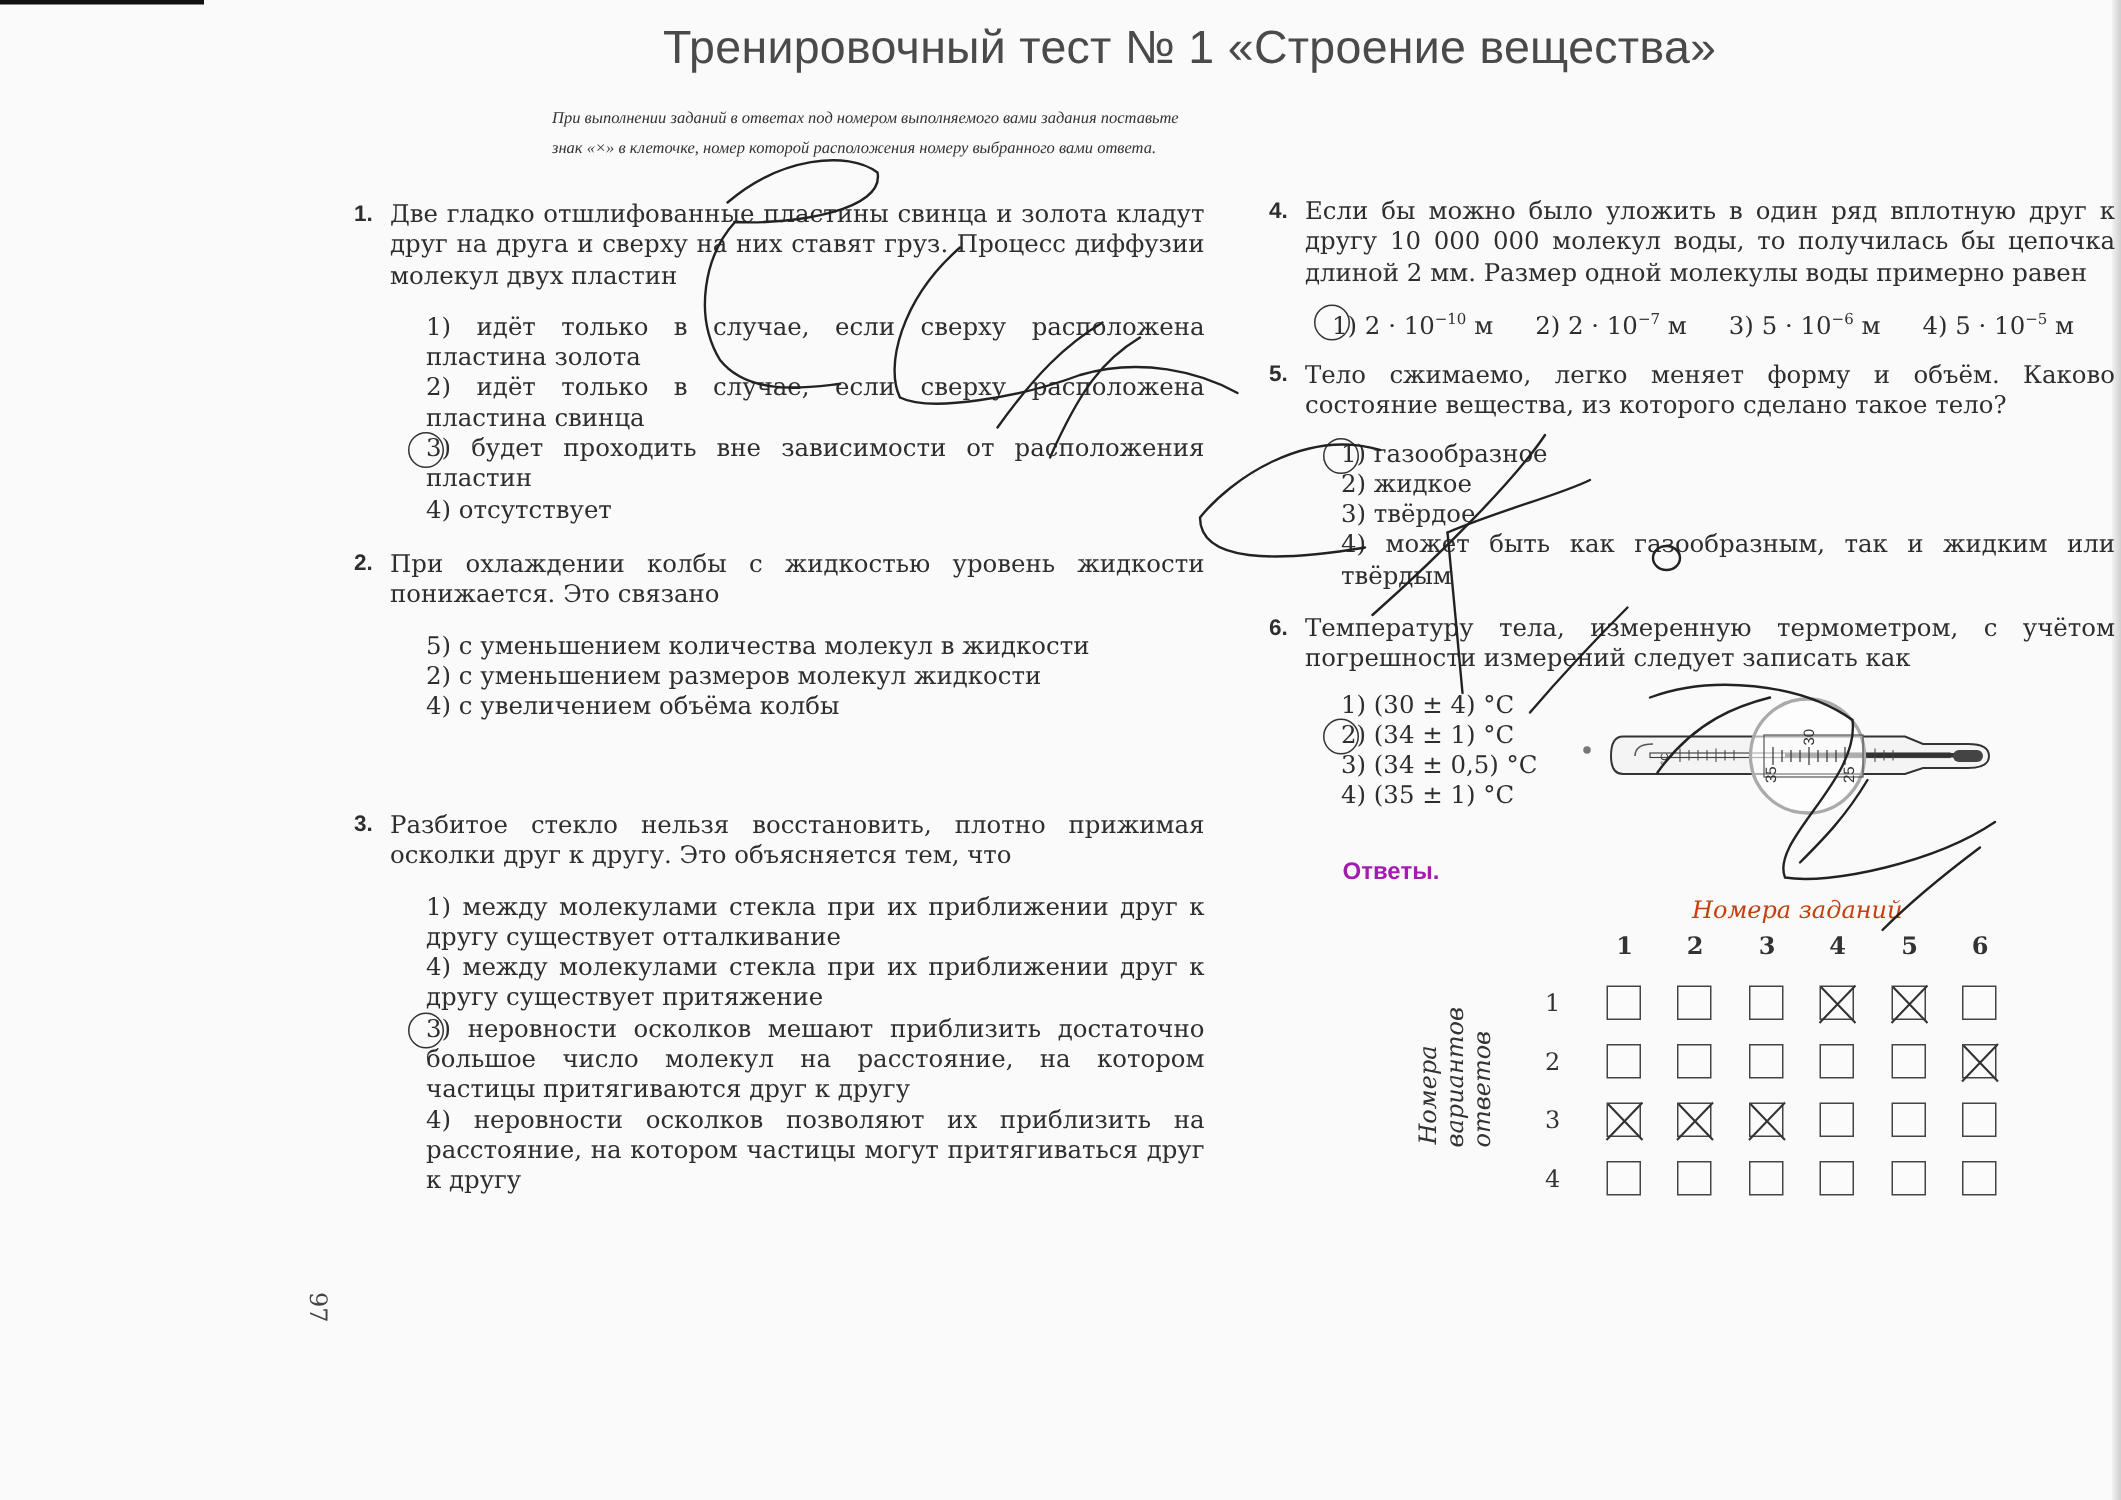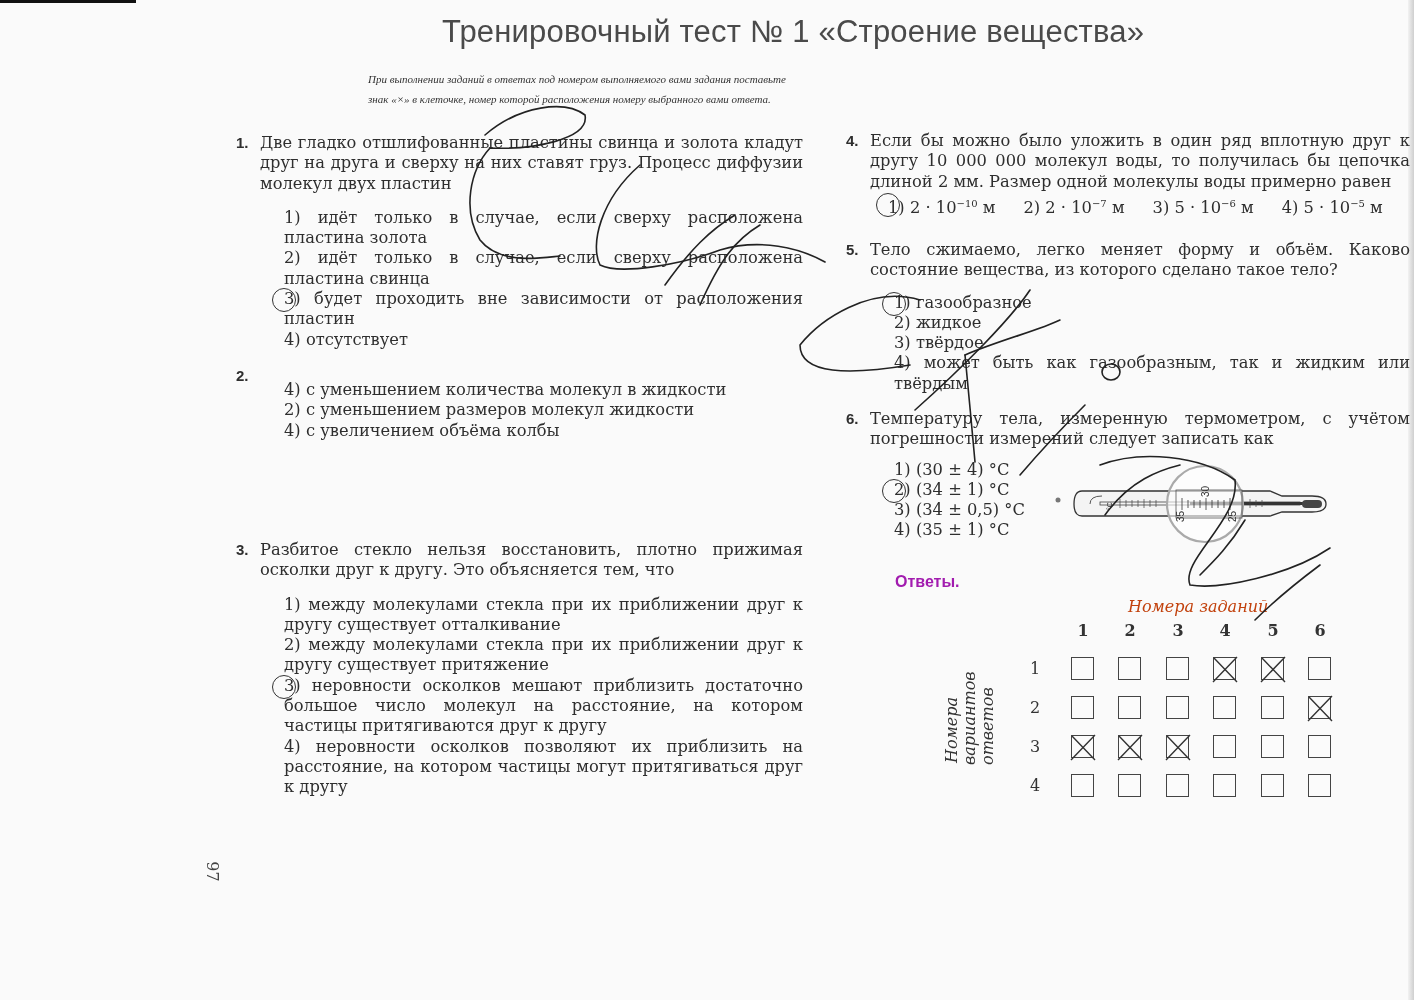--- a/index.html
+++ b/index.html
@@ -27,21 +27,21 @@
     position: absolute; left: -24px; top: 0;
     font-family: "Liberation Sans", "DejaVu Sans", sans-serif; font-weight: bold; font-size: 15px;
   }
   .q .stem { text-align: justify; }
   .q .opts { margin-top: 14px; padding-left: 24px; }
   .q .opt { text-align: justify; position: relative; }
   .circled::before {
     content: ""; position: absolute; left: -12px; top: -1px; width: 22px; height: 22px;
     border: 1.2px solid #333; border-radius: 50%;
   }
-  .q4-opts { display: flex; gap: 28px; white-space: nowrap; padding-left: 24px; margin-top: 2px; font-size: 16.3px; }
+  .q4-opts { display: flex; gap: 28px; white-space: nowrap; padding-left: 24px; margin-top: 12px; font-size: 16.3px; }
   .q4-opts span.o { position: relative; }
   sup { font-size: 10px; }
   .answers-title {
     position: absolute; left: 895px; top: 573px;
     font-family: "Liberation Sans", "DejaVu Sans", sans-serif; font-weight: bold; font-size: 16px; color: #a21caf;
   }
   .grid-caption {
     position: absolute; left: 1128px; top: 597px; font-style: italic; font-size: 16px; color: #c2410c;
   }
   .col-head {
@@ -85,33 +85,34 @@
   <div class="opts">
     <div class="opt">1) идёт только в случае, если сверху расположена пластина золота</div>
     <div class="opt">2) идёт только в случае, если сверху расположена пластина свинца</div>
     <div class="opt circled">3) будет проходить вне зависимости от расположения пластин</div>
     <div class="opt">4) отсутствует</div>
   </div>
 </div>
 
 <div class="q" style="left:260px; top:366px; width:543px;">
   <span class="num">2.</span>
+  <div class="stem">При охлаждении колбы с жидкостью уровень жидкости понижается. Это связано</div>
   <div class="opts">
-    <div class="opt">4) с уменьшением количества молекул в жидкости</div>
+    <div class="opt">5) с уменьшением количества молекул в жидкости</div>
     <div class="opt">2) с уменьшением размеров молекул жидкости</div>
     <div class="opt">4) с увеличением объёма колбы</div>
   </div>
 </div>
 
 <div class="q" style="left:260px; top:540px; width:543px;">
   <span class="num">3.</span>
   <div class="stem">Разбитое стекло нельзя восстановить, плотно прижимая осколки друг к другу. Это объясняется тем, что</div>
   <div class="opts">
     <div class="opt">1) между молекулами стекла при их приближении друг к другу существует отталкивание</div>
-    <div class="opt">2) между молекулами стекла при их приближении друг к другу существует притяжение</div>
+    <div class="opt">4) между молекулами стекла при их приближении друг к другу существует притяжение</div>
     <div class="opt circled">3) неровности осколков мешают приблизить достаточно большое число молекул на расстояние, на котором частицы притягиваются друг к другу</div>
     <div class="opt">4) неровности осколков позволяют их приблизить на расстояние, на котором частицы могут притягиваться друг к другу</div>
   </div>
 </div>
 
 <div class="q" style="left:870px; top:131px; width:540px;">
   <span class="num">4.</span>
   <div class="stem">Если бы можно было уложить в один ряд вплотную друг к другу 10 000 000 молекул воды, то получилась бы цепочка длиной 2 мм. Размер одной молекулы воды примерно равен</div>
   <div class="q4-opts" style="padding-left:18px;">
     <span class="o circled"><span>1) 2 · 10</span><sup>−10</sup><span> м</span></span>

